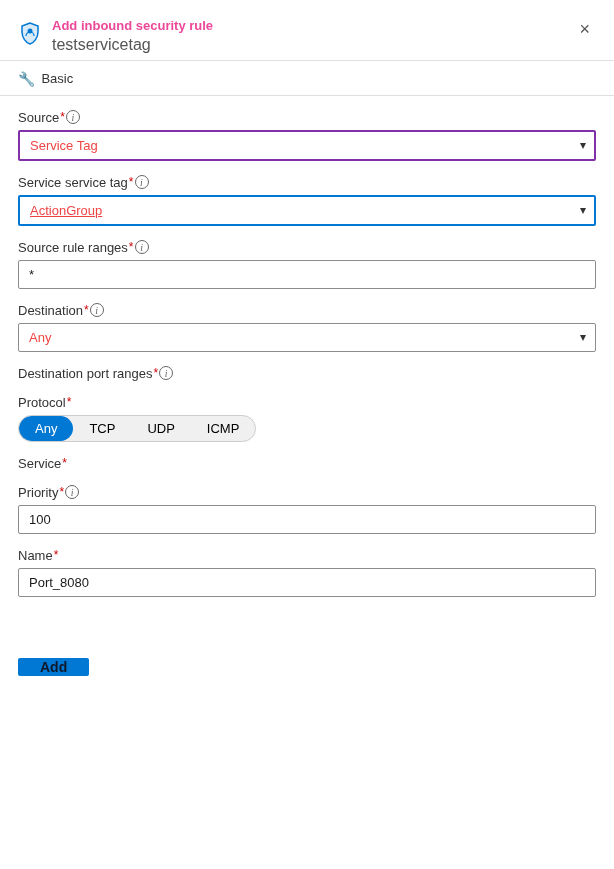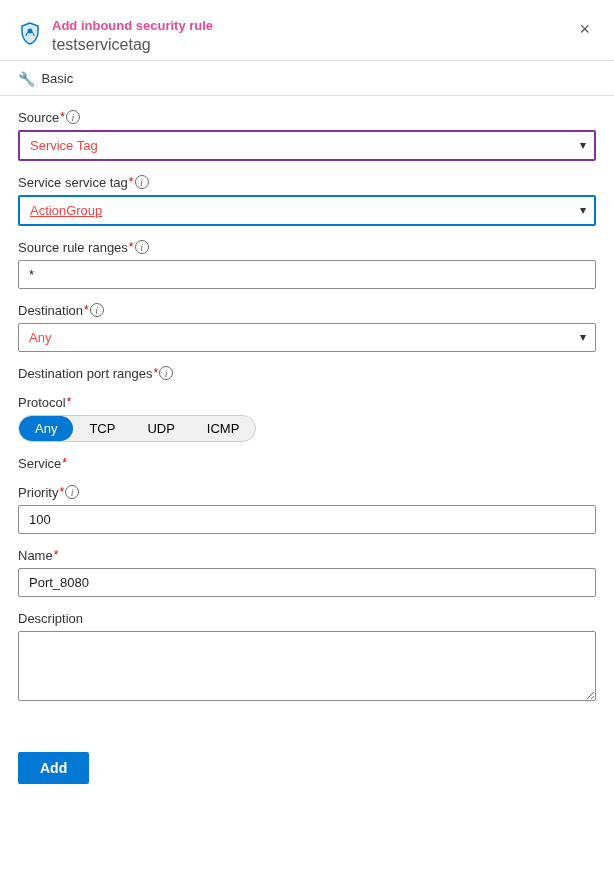--- a/index.html
+++ b/index.html
@@ -181,28 +181,28 @@
       color: #000000;
       font-family: inherit;
     }
     .toggle-option.active {
       background: #0078d4;
       color: #fff;
       border-radius: 18px;
     }
     .add-btn {
       background: #0078d4;
-      color: #ffffff;
+      color: #0f172a;
       border: none;
-      padding: 8px 22px;
+      padding: 1px 22px;
       font-size: 14px;
       font-weight: 600;
       border-radius: 2px;
       cursor: pointer;
-      margin-top: 4px;
+      margin-top: 17px;
     }
     .panel-footer {
       padding: 10px 18px 20px 18px;
     }
   </style>
 </head>
 <body>
 
 <div class="panel">
 
@@ -333,25 +333,19 @@
     </div>
 
     <div class="form-group">
       <div class="form-label">
         <span>Name</span>
         <span class="required-star">*</span>
       </div>
       <input class="form-input" type="text" value="Port_8080" style="">
     </div>
 
-    <div class="form-group">
-      <div class="form-label">
-        <span>Description</span>
-      </div>
-      <textarea class="form-textarea" style=""></textarea>
-    </div>
 
   </div>
 
   <div class="panel-footer">
     <button class="add-btn">Add</button>
   </div>
 </div>
 
 </body></html>

